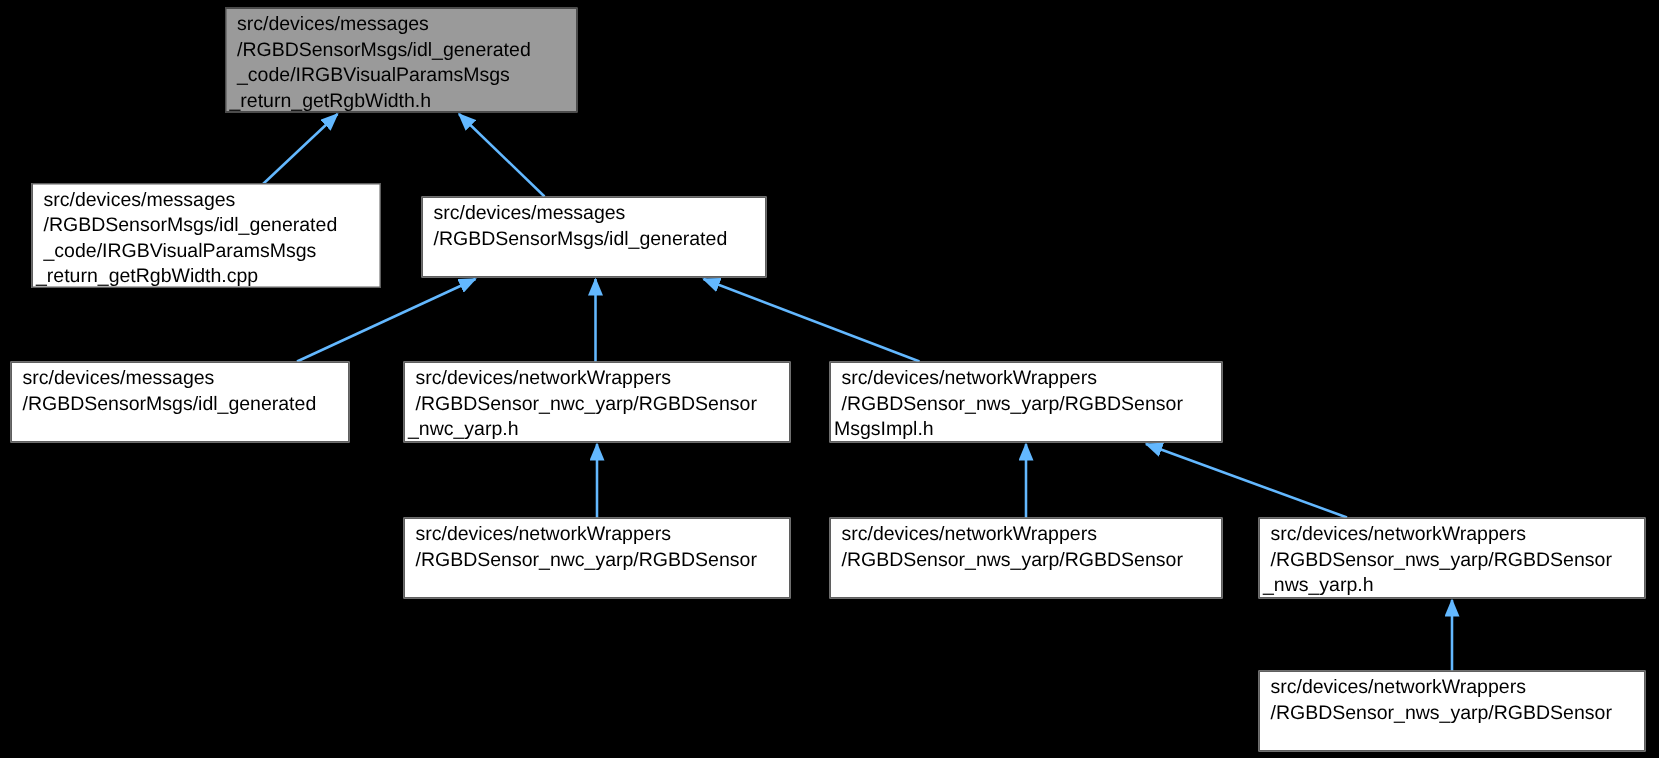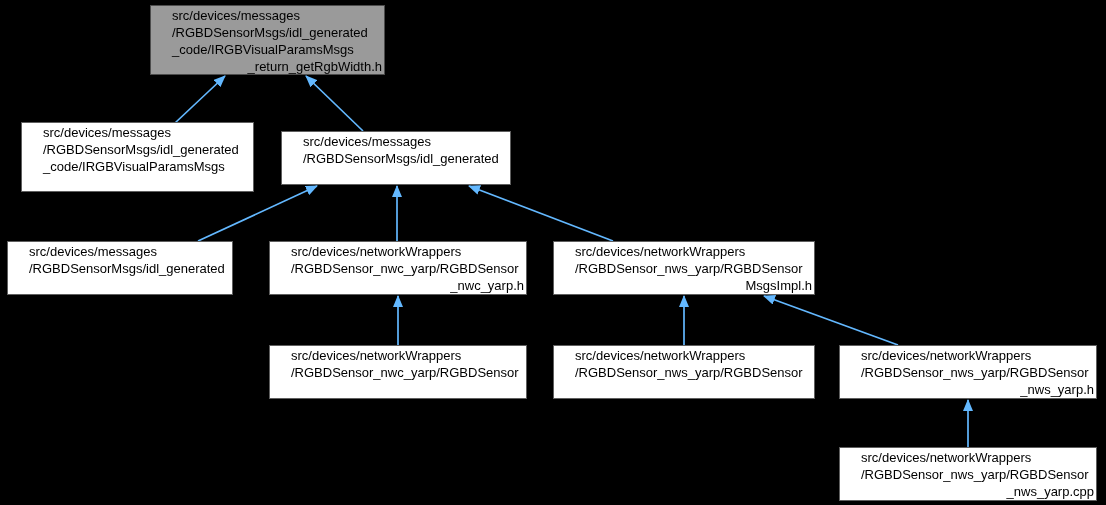--- a/index.html
+++ b/index.html
@@ -26,28 +26,27 @@
     font-size: 13px;
     line-height: 17px;
     padding-top: 1px;
     cursor: pointer;
   }
   .node.highlight {
     background: #9a9a9a;
     border-color: #4c4c4c;
   }
   .node .ln {
-    padding: 0 21px;
+    padding: 0 7px;
     white-space: nowrap;
     text-align: left;
   }
   .node .ln.center {
-    text-align: right;
+    text-align: left;
     padding: 0 2px;
-    margin-left: 47px;
   }
   .edge-line {
     stroke-width: 1.7px;
     fill: none;
   }
 </style>
 </head>
 <body>
 
 <div id="stage" style="background: rgb(0, 0, 0);">
@@ -70,20 +69,21 @@
 <div class="node highlight" style="left: 150px; top: 5px; width: 235px; height: 70px;">
       <div class="ln">src/devices/messages</div>
       <div class="ln">/RGBDSensorMsgs/idl_generated</div>
       <div class="ln">_code/IRGBVisualParamsMsgs</div>
       <div class="ln center">_return_getRgbWidth.h</div>
     </div>
     <div class="node" style="left: 21px; top: 122px; width: 233px; height: 70px;">
       <div class="ln">src/devices/messages</div>
       <div class="ln">/RGBDSensorMsgs/idl_generated</div>
       <div class="ln">_code/IRGBVisualParamsMsgs</div>
+      <div class="ln center">_return_getRgbWidth.cpp</div>
     </div>
     <div class="node" style="left: 281px; top: 131px; width: 230px; height: 54px;">
       <div class="ln">src/devices/messages</div>
       <div class="ln">/RGBDSensorMsgs/idl_generated</div>
     </div>
     <div class="node" style="left: 7px; top: 241px; width: 226px; height: 54px;">
       <div class="ln">src/devices/messages</div>
       <div class="ln">/RGBDSensorMsgs/idl_generated</div>
     </div>
     <div class="node" style="left: 269px; top: 241px; width: 258px; height: 54px;">
@@ -105,15 +105,14 @@
       <div class="ln">/RGBDSensor_nws_yarp/RGBDSensor</div>
     </div>
     <div class="node" style="left: 839px; top: 345px; width: 258px; height: 54px;">
       <div class="ln">src/devices/networkWrappers</div>
       <div class="ln">/RGBDSensor_nws_yarp/RGBDSensor</div>
       <div class="ln center">_nws_yarp.h</div>
     </div>
     <div class="node" style="left: 839px; top: 447px; width: 258px; height: 54px;">
       <div class="ln">src/devices/networkWrappers</div>
       <div class="ln">/RGBDSensor_nws_yarp/RGBDSensor</div>
-      <div class="ln center">_nws_yarp.cpp</div>
     </div>
   </div>
 
 </body></html>

